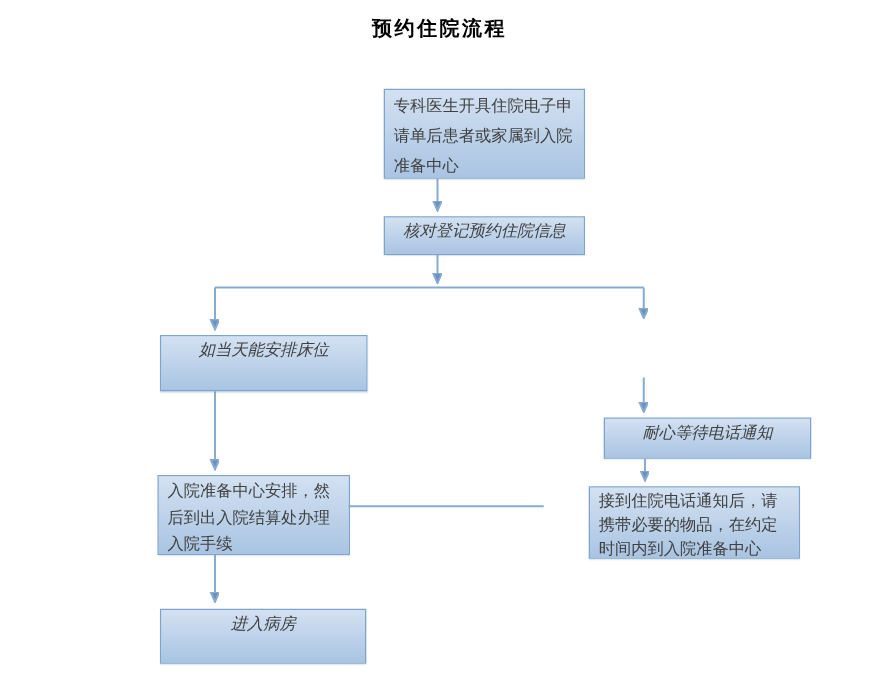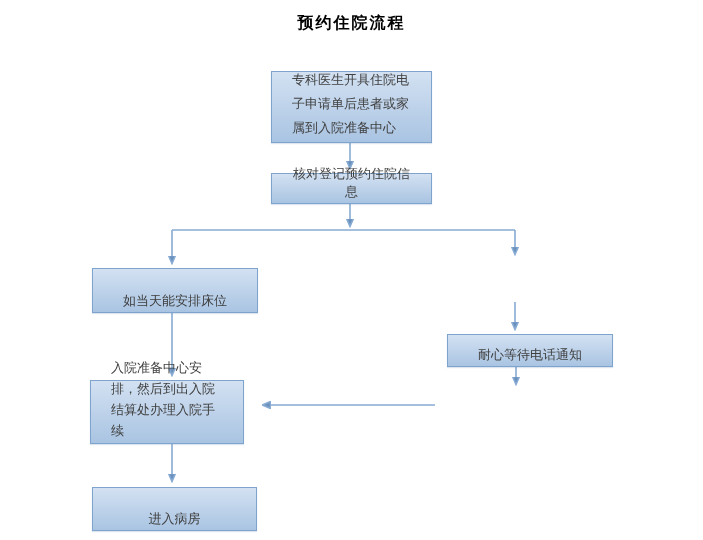--- a/index.html
+++ b/index.html
@@ -30,27 +30,28 @@
     color:var(--title-color);
   }
   .node{
     position:absolute;
     box-sizing:border-box;
     background:linear-gradient(to bottom,var(--box-fill-top) 0%,var(--box-fill-bottom) 100%);
     border:1px solid var(--box-border);
     color:var(--text);
     font-size:13px;
     display:flex;
-    align-items:flex-end;
+    align-items:flex-start;
     justify-content:center;
-    padding:2px 20px;
+    padding:2px 7px;
     box-shadow:0 1px 1px rgba(120,150,190,0.25);
+    margin-left:36px;
   }
   .node.align-left{justify-content:flex-start;text-align:left;}
-  .node.align-center{text-align:center;}
+  .node.align-center{text-align:center;font-style:italic;}
   .connector-layer{position:absolute;left:0;top:0;}
   .connector-layer line,.connector-layer path{
     stroke:var(--connector);
     stroke-width:1.6;
     fill:none;
   }
   #arrowhead-shape{fill:var(--arrowhead);}
 </style>
 </head>
 <body>
@@ -87,20 +88,23 @@
 
   <div class="node align-center" style="left:92px;top:268px;width:166px;height:45px;">
     <span>如当天能安排床位</span>
   </div>
 
 
   <div class="node align-center" style="left:447px;top:334px;width:166px;height:33px;">
     <span>耐心等待电话通知</span>
   </div>
 
+  <div class="node align-left" style="left:435px;top:389px;width:169px;height:58px;line-height:19px;">
+    <span>接到住院电话通知后，请携带必要的物品，在约定时间内到入院准备中心</span>
+  </div>
 
   <div class="node align-left" style="left:90px;top:380px;width:154px;height:64px;line-height:21px;">
     <span>入院准备中心安排，然后到出入院结算处办理入院手续</span>
   </div>
 
   <div class="node align-center" style="left:92px;top:487px;width:165px;height:44px;">
     <span>进入病房</span>
   </div>
 
 </div>

